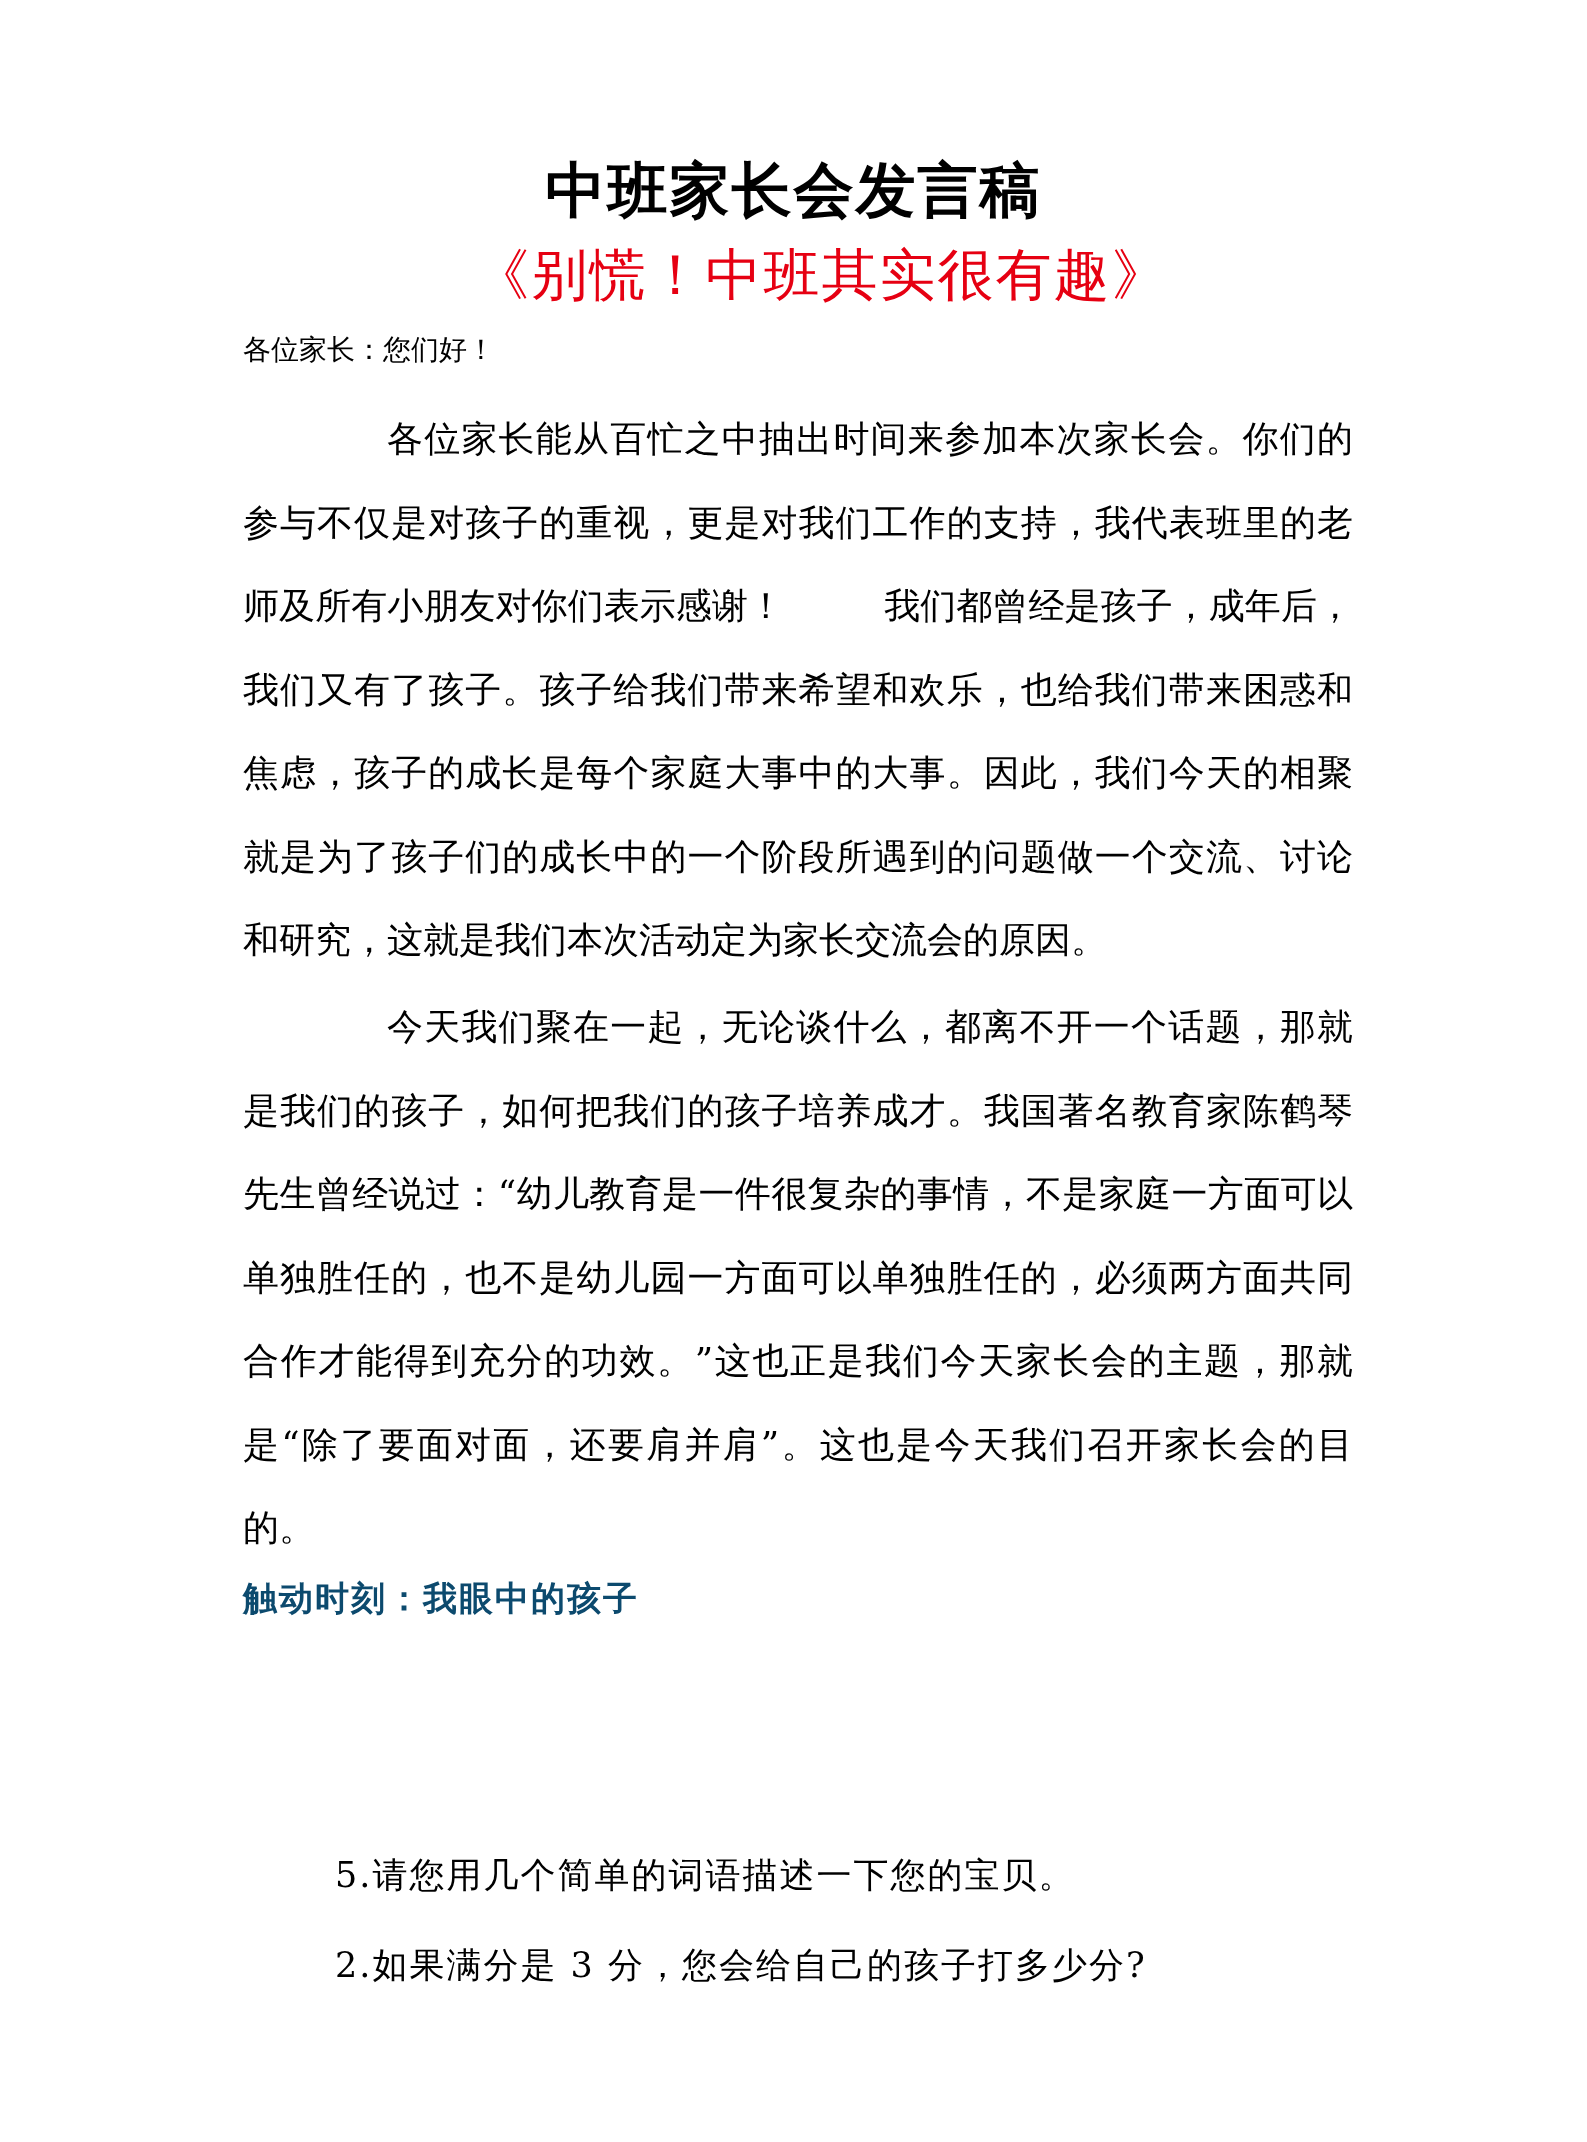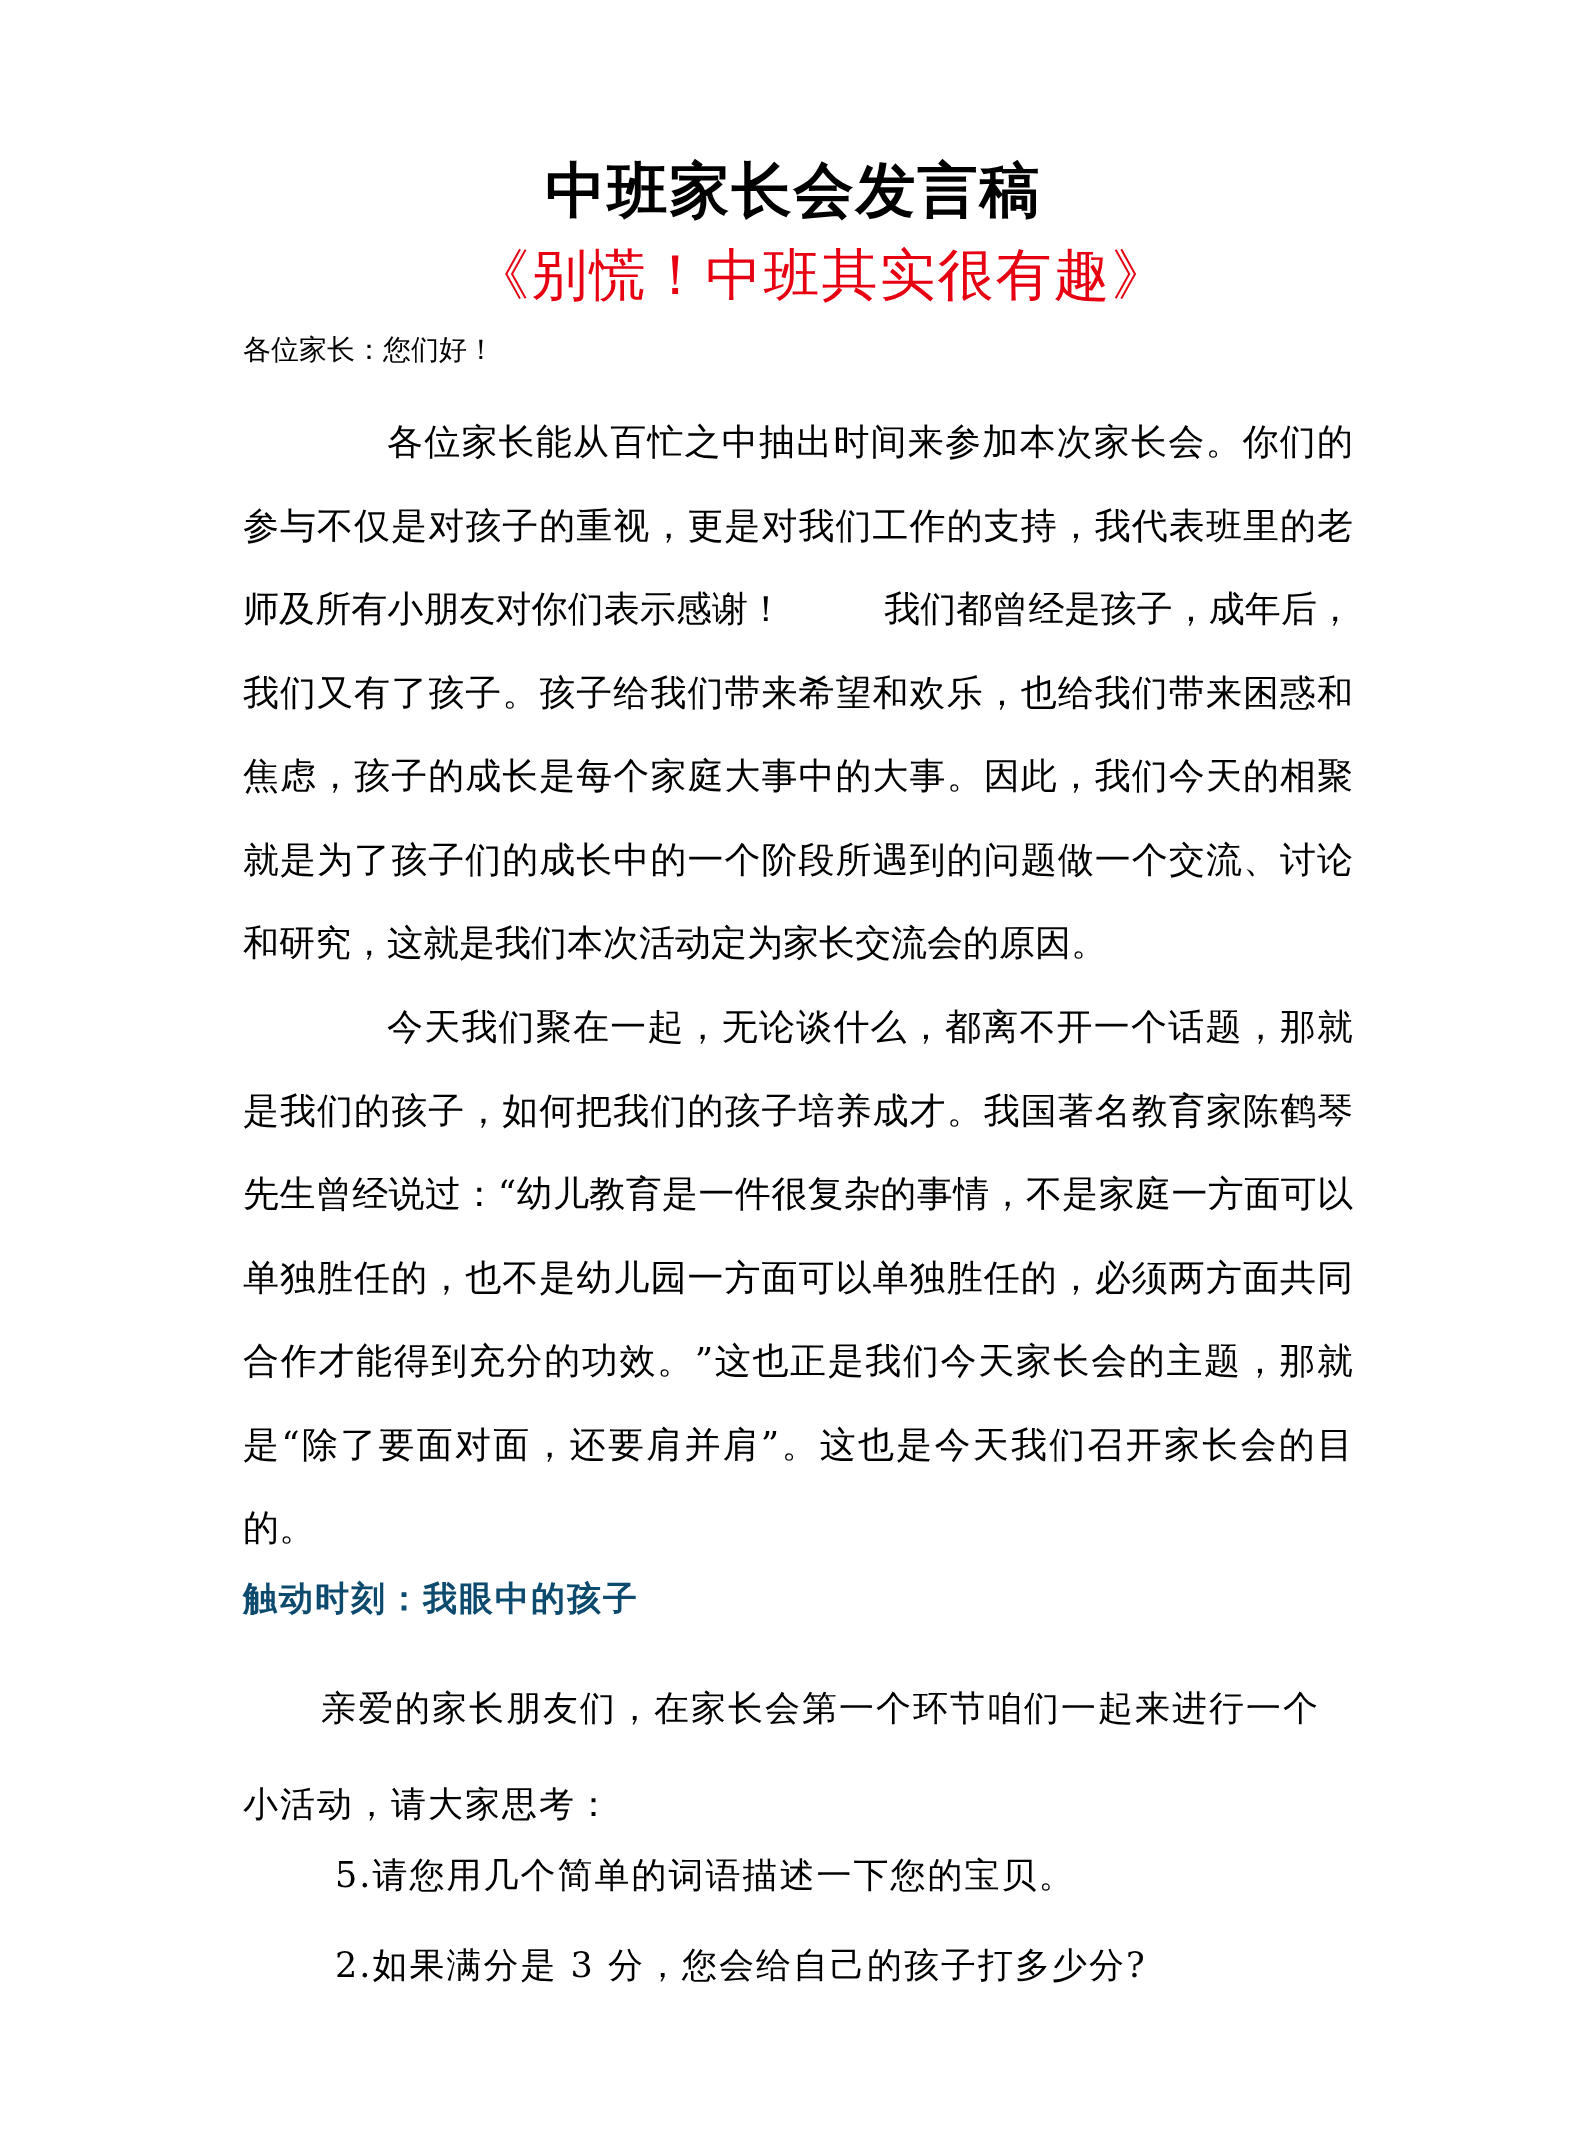--- a/index.html
+++ b/index.html
@@ -53,21 +53,21 @@
       text-align: justify;
       text-justify: inter-character;
     }
     .greeting {
       position: absolute;
       left: 243px;
       top: 320px;
       font-size: 28px;
       line-height: 60px;
     }
-    .p1 { top: 400px; text-indent: 144px; }
+    .p1 { top: 400px; text-indent: 144px; font-family: Liberation Mono, monospace; }
     .p2 { top: 985px; text-indent: 144px; }
     .section-heading {
       position: absolute;
       left: 243px;
       top: 1568px;
       font-size: 34px;
       line-height: 60px;
       font-weight: bold;
       letter-spacing: 2px;
     }
@@ -102,18 +102,17 @@
   <div class="subtitle" style="color:#e60012;margin-left:28px;">《别慌！中班其实很有趣》</div>
 
   <div class="greeting">各位家长：您们好！</div>
 
   <div class="body-text p1"><span>各位家长能从百忙之中抽出时间来参加本次家长会。你们的参与不仅是对孩子的重视，更是对我们工作的支持，我代表班里的老师及所有小朋友对你们表示感谢！</span><span class="gap-inline"></span><span>我们都曾经是孩子，成年后，我们又有了孩子。孩子给我们带来希望和欢乐，也给我们带来困惑和焦虑，孩子的成长是每个家庭大事中的大事。因此，我们今天的相聚就是为了孩子们的成长中的一个阶段所遇到的问题做一个交流、讨论和研究，这就是我们本次活动定为家长交流会的原因。</span></div>
 
   <div class="body-text p2">今天我们聚在一起，无论谈什么，都离不开一个话题，那就是我们的孩子，如何把我们的孩子培养成才。我国著名教育家陈鹤琴先生曾经说过：“幼儿教育是一件很复杂的事情，不是家庭一方面可以单独胜任的，也不是幼儿园一方面可以单独胜任的，必须两方面共同合作才能得到充分的功效。”这也正是我们今天家长会的主题，那就是“除了要面对面，还要肩并肩”。这也是今天我们召开家长会的目的。</div>
 
   <div class="section-heading" style="color:#0c4a6e;">触动时刻：我眼中的孩子</div>
 
-  <div class="activity">亲爱的家长朋友们，在家长会第一个环节咱们一起来进行一个小活动，请大家思考：</div>
 
   <div class="question q1">5.请您用几个简单的词语描述一下您的宝贝。</div>
   <div class="question q2">2.如果满分是 3 分，您会给自己的孩子打多少分?</div>
 
 </div>
 
 </body></html>

